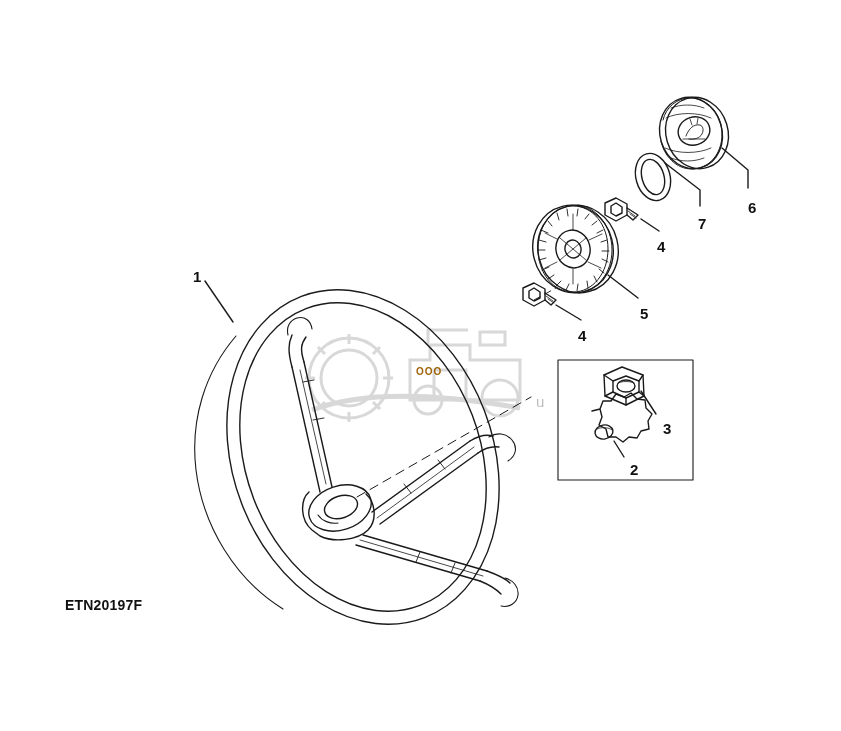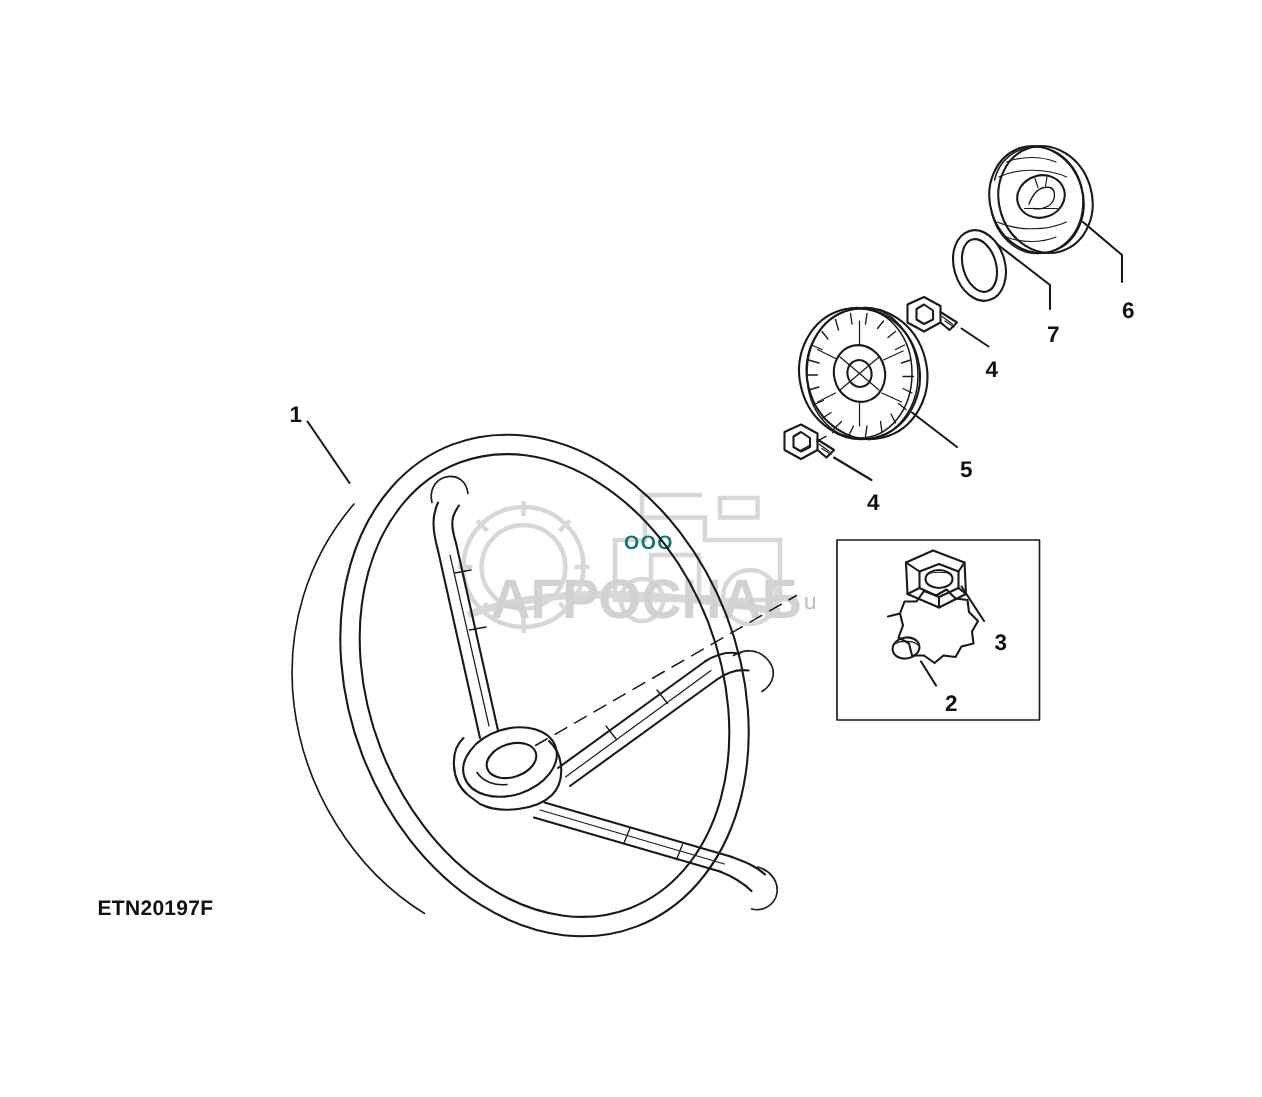--- a/index.html
+++ b/index.html
@@ -40,25 +40,25 @@
     color: #111111;
     letter-spacing: 0.2px;
     margin-left: 48px;
   }
   .wm {
     position: absolute;
     pointer-events: none;
   }
   #wm-text-ooo {
     left: 416px;
-    top: 354px;
-    font-family: "Liberation Sans", sans-serif;
-    font-size: 13px;
+    top: 366px;
+    font-family: "Liberation Sans", sans-serif;
+    font-size: 10px;
     font-weight: bold;
-    color: #0f766e;
+    color: #a16207;
     letter-spacing: 1px;
   }
   #wm-text-main {
     left: 327px;
     top: 379px;
     font-family: "Liberation Sans", sans-serif;
     font-size: 37px;
     font-weight: bold;
     color: #d2d2d2;
     letter-spacing: 0px;
@@ -96,21 +96,20 @@
       <path d="M428 345 L428 330 L468 330"></path>
       <path d="M434 400 L434 370 L466 370 L466 400"></path>
       <path d="M480 345 L505 345 L505 332 L480 332 Z"></path>
       <circle cx="428" cy="400" r="14"></circle>
       <circle cx="500" cy="398" r="18"></circle>
 
       <path d="M312 410 C 360 392, 430 392, 520 408" stroke-width="5"></path>
     </g>
   </svg>
   <div class="wm" id="wm-text-ooo">ООО</div>
-  <div class="wm" id="wm-text-main">АГРОСНАБ</div>
   <div class="wm" id="wm-text-u">u</div>
 
   <svg width="841" height="731" viewBox="0 0 841 731" style="position:absolute;left:0;top:0;">
     <defs>
       <g id="hatch"></g>
     </defs>
 
     <g fill="none" stroke="#1a1a1a" stroke-width="1.4" stroke-linejoin="round" stroke-linecap="round">
 
       <g>

